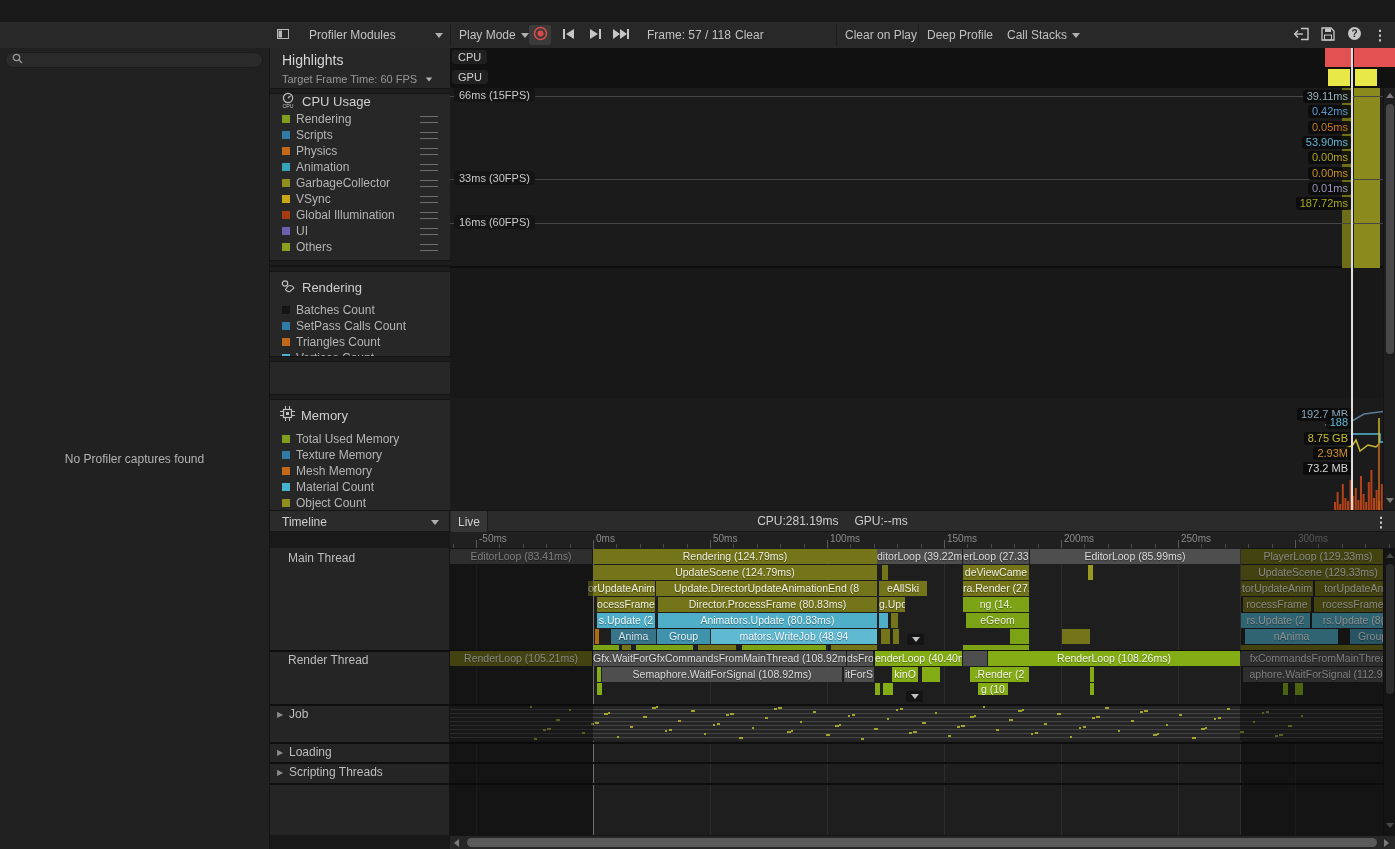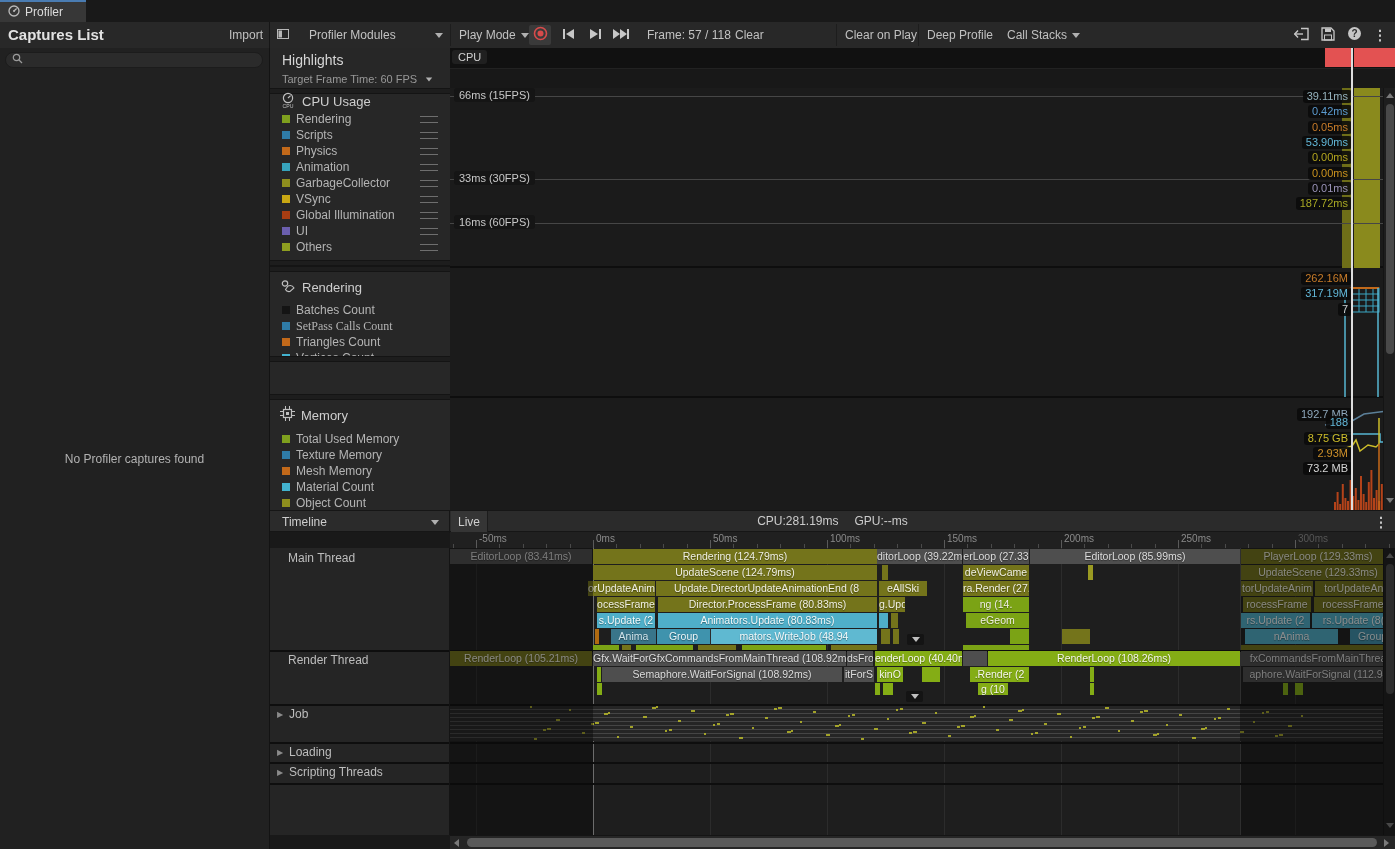--- a/index.html
+++ b/index.html
@@ -76,36 +76,22 @@
   .fleck{position:absolute;height:2px;background:#b9b92a;opacity:.85}
   .expander{position:absolute;width:17px;height:11px;background:#141414;border-radius:2px;display:flex;align-items:center;justify-content:center;z-index:7}
   .hscroll{left:450px;top:835px;width:945px;height:14px;background:#262626;border-top:1px solid #151515;box-sizing:border-box}
   .hthumb{position:absolute;left:17px;top:2px;width:910px;height:9px;background:#5a5a5a;border-radius:5px}
 </style>
 </head>
 <body>
 
 <div id="app">
 
-  <div class="abs tabbar">
-    <div class="abs tab">
-      <span><svg width="12" height="12" viewBox="0 0 12 12">
-            <circle cx="6" cy="6" r="5" fill="none" stroke="#bbb" stroke-width="1.3"></circle>
-            <path d="M6 6 L8.6 3.6" stroke="#bbb" stroke-width="1.3"></path>
-            <circle cx="6" cy="6" r="1" fill="#bbb"></circle>
-          </svg></span>
-      <span>Profiler</span>
-    </div>
-  </div>
 
   <div class="abs toolbar">
-    <div class="abs cap-head">
-      <div class="abs cap-title">Captures List</div>
-      <div class="abs tb-item txtbtn" style="left:222px">Import</div>
-    </div>
     <div class="abs tb-item" style="left:270px;width:180px;justify-content:space-between">
       <span style="display:flex;align-items:center;gap:20px">
         <span><svg width="12" height="12">
               <rect x="0.5" y="1.5" width="11" height="9" fill="none" stroke="#b8b8b8"></rect>
               <rect x="1.5" y="2.5" width="3.5" height="7" fill="#b8b8b8"></rect>
             </svg></span>
         <span>Profiler Modules</span>
       </span>
       <span class="caret"></span>
     </div>
@@ -250,21 +236,21 @@
           <span><svg width="16" height="14">
               <circle cx="5" cy="4.5" r="2.7" fill="none" stroke="#c0c0c0" stroke-width="1.2"></circle>
               <path d="M8 7 Q12 5.5 14 9 L10 12.5 Q6.5 13 5.5 10.5 Z" fill="none" stroke="#c0c0c0" stroke-width="1.1"></path>
             </svg></span>
           <span>Rendering</span>
         </div>
         <div class="abs mod-item" style="top: 254px;">
           <span class="swatch" style="background: rgb(20, 20, 20);"></span>
           <span>Batches Count</span>
         </div>
-        <div class="abs mod-item" style="top: 270px; font-family: Liberation Serif, serif;">
+        <div class="abs mod-item" style="top: 270px;">
           <span class="swatch" style="background: rgb(47, 123, 166);"></span>
           <span>SetPass Calls Count</span>
         </div>
         <div class="abs mod-item" style="top: 286px;">
           <span class="swatch" style="background: rgb(194, 105, 26);"></span>
           <span>Triangles Count</span>
         </div>
         <div class="abs mod-item" style="top: 302px;">
           <span class="swatch" style="background: rgb(67, 179, 207);"></span>
           <span>Vertices Count</span>
@@ -301,20 +287,25 @@
         <div class="abs mod-sep" style="top: 218px;"></div>
         <div class="abs mod-sep" style="top: 346px;"></div>
       </div>
   </div>
 
   <div class="abs charts">
     <div class="abs chrow" style="top:0">
       <span class="chip" style="left:2px;top:2px">CPU</span>
       <div class="abs" style="left:875px;top:0;width:26px;height:19px;background:#e35252"></div>
       <div class="abs" style="left:904px;top:0;width:41px;height:19px;background:#e35252"></div>
+    </div>
+    <div class="abs chrow" style="top:20px">
+      <span class="chip" style="left:2px;top:2px">GPU</span>
+      <div class="abs" style="left:877px;top:0;width:24px;height:19px;background:#e8e848;border:1px solid #101010;box-sizing:border-box"></div>
+      <div class="abs" style="left:904px;top:0;width:24px;height:19px;background:#e8e848;border:1px solid #101010;box-sizing:border-box"></div>
     </div>
 
     <div class="abs chart" id="cpu-chart" style="top:40px;height:180px">
       <div class="abs" style="left:892px;top:0;width:9px;height:180px;background:#6e6e18"></div>
       <div class="abs" style="left:904px;top:0;width:26px;height:180px;background:#8a8a1d"></div>
     <div class="gl" style="top: 8px;"></div>
         <div class="gl-label" style="top: 0px;">66ms (15FPS)</div>
         <div class="gl" style="top: 91px;"></div>
         <div class="gl-label" style="top: 83px;">33ms (30FPS)</div>
         <div class="gl" style="top: 135px;"></div>
@@ -322,32 +313,20 @@
         <div class="val" style="top: 2px; color: rgb(150, 179, 189);">39.11ms</div>
         <div class="val" style="top: 17.3px; color: rgb(91, 155, 208);">0.42ms</div>
         <div class="val" style="top: 32.6px; color: rgb(199, 123, 41);">0.05ms</div>
         <div class="val" style="top: 47.9px; color: rgb(98, 183, 216);">53.90ms</div>
         <div class="val" style="top: 63.2px; color: rgb(179, 164, 30);">0.00ms</div>
         <div class="val" style="top: 78.5px; color: rgb(201, 146, 30);">0.00ms</div>
         <div class="val" style="top: 93.8px; color: rgb(154, 147, 184);">0.01ms</div>
         <div class="val" style="top: 109.1px; color: rgb(168, 168, 36);">187.72ms</div>
       </div>
 
-    <div class="abs chart" id="render-chart" style="top:220px;height:130px">
-      <svg class="abs" style="left:870px;top:0" width="75" height="130">
-        <rect x="32" y="20" width="27" height="24" fill="none" stroke="#3aa7c4" stroke-width="1"></rect>
-        <path d="M32 26 H59 M32 32 H59 M32 38 H59 M39 20 V44 M46 20 V44 M53 20 V44" stroke="#3aa7c4" stroke-width="1" fill="none"></path>
-        <path d="M10 20 H59" stroke="#c2691a" stroke-width="2" fill="none"></path>
-        <path d="M25 22 V129" stroke="#57b7d3" stroke-width="1.5" fill="none"></path>
-        <path d="M58 20 V129" stroke="#57b7d3" stroke-width="1.5" fill="none"></path>
-      </svg>
-    <div class="val" style="top: 4px; color: rgb(199, 123, 41);">262.16M</div>
-        <div class="val" style="top: 19.3px; color: rgb(98, 183, 216);">317.19M</div>
-        <div class="val" style="top: 34.6px; color: rgb(207, 207, 207);">7</div>
-      </div>
 
     <div class="abs chart" id="memory-chart" style="top:350px;height:112px;border-bottom:none">
       <svg class="abs" style="left:0;top:0" width="945" height="112">
         <g id="mem-bars">
             <rect x="884" y="104" width="2" height="8" fill="#b4431a"></rect>
             <rect x="886.6" y="94" width="2" height="18" fill="#b4431a"></rect>
             <rect x="889.2" y="106" width="2" height="6" fill="#b4431a"></rect>
             <rect x="891.8" y="86" width="2" height="26" fill="#b4431a"></rect>
             <rect x="894.4" y="100" width="2" height="12" fill="#b4431a"></rect>
             <rect x="897" y="103" width="2" height="9" fill="#b4431a"></rect>
@@ -638,21 +617,21 @@
       <div class="bar c-olive" title="RenderLoop (105.21ms)" style="left: 0px; top: 103px; width: 142px;">RenderLoop (105.21ms)</div>
       <div class="bar c-gray" title="Gfx.WaitForGfxCommandsFromMainThread (108.92ms" style="left: 143px; top: 103px; width: 253px;">Gfx.WaitForGfxCommandsFromMainThread (108.92ms</div>
       <div class="bar c-gray" title="dsFro" style="left: 397px; top: 103px; width: 26px;">dsFro</div>
       <div class="bar c-green2" title="enderLoop (40.40m" style="left: 425px; top: 103px; width: 87px;">enderLoop (40.40m</div>
       <div class="bar c-gray" style="left: 513px; top: 103px; width: 24px;"></div>
       <div class="bar c-green2" title="RenderLoop (108.26ms)" style="left: 538px; top: 103px; width: 252px;">RenderLoop (108.26ms)</div>
       <div class="bar c-gray" title="fxCommandsFromMainThrea" style="left: 791px; top: 103px; width: 154px;">fxCommandsFromMainThrea</div>
       <div class="bar c-green2" style="left: 147px; top: 119px; width: 4px;"></div>
       <div class="bar c-gray" title="Semaphore.WaitForSignal (108.92ms)" style="left: 152px; top: 119px; width: 240px;">Semaphore.WaitForSignal (108.92ms)</div>
       <div class="bar c-gray" title="itForS" style="left: 394px; top: 119px; width: 30px;">itForS</div>
-      <div class="bar c-green2" title="kinO" style="left: 427px; top: 119px; width: 26px;">kinO</div>
+      <div class="bar c-green2" title="kinO" style="left: 442px; top: 119px; width: 26px;">kinO</div>
       <div class="bar c-green2" style="left: 472px; top: 119px; width: 18px;"></div>
       <div class="bar c-green2" title=".Render (2" style="left: 520px; top: 119px; width: 59px;">.Render (2</div>
       <div class="bar c-green2" style="left: 640px; top: 119px; width: 4px;"></div>
       <div class="bar c-gray" title="aphore.WaitForSignal (112.94" style="left: 793px; top: 119px; width: 152px;">aphore.WaitForSignal (112.94</div>
       <div class="bar c-green2" style="left: 147px; top: 135px; width: 5px; height: 12px; line-height: 12px;"></div>
       <div class="bar c-green2" style="left: 425px; top: 135px; width: 5px; height: 12px; line-height: 12px;"></div>
       <div class="bar c-green2" style="left: 433px; top: 135px; width: 10px; height: 12px; line-height: 12px;"></div>
       <div class="bar c-green2" title="g (10" style="left: 528px; top: 135px; width: 30px; height: 12px; line-height: 12px;">g (10</div>
       <div class="bar c-green2" style="left: 640px; top: 135px; width: 4px; height: 12px; line-height: 12px;"></div>
       <div class="bar c-green2" style="left: 833px; top: 135px; width: 5px; height: 12px; line-height: 12px;"></div>

